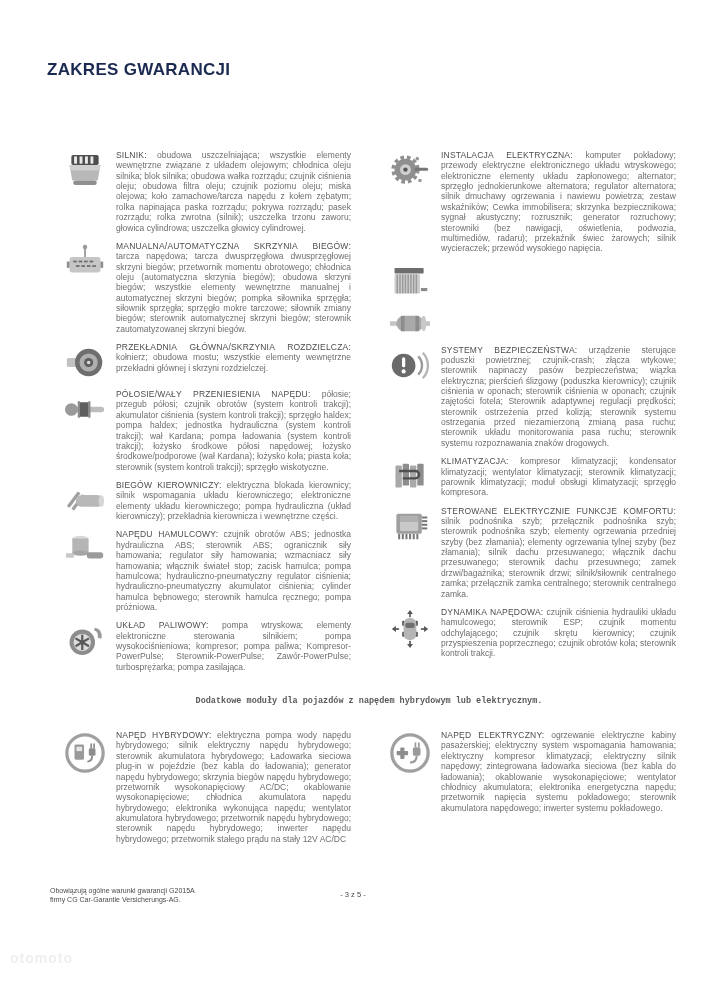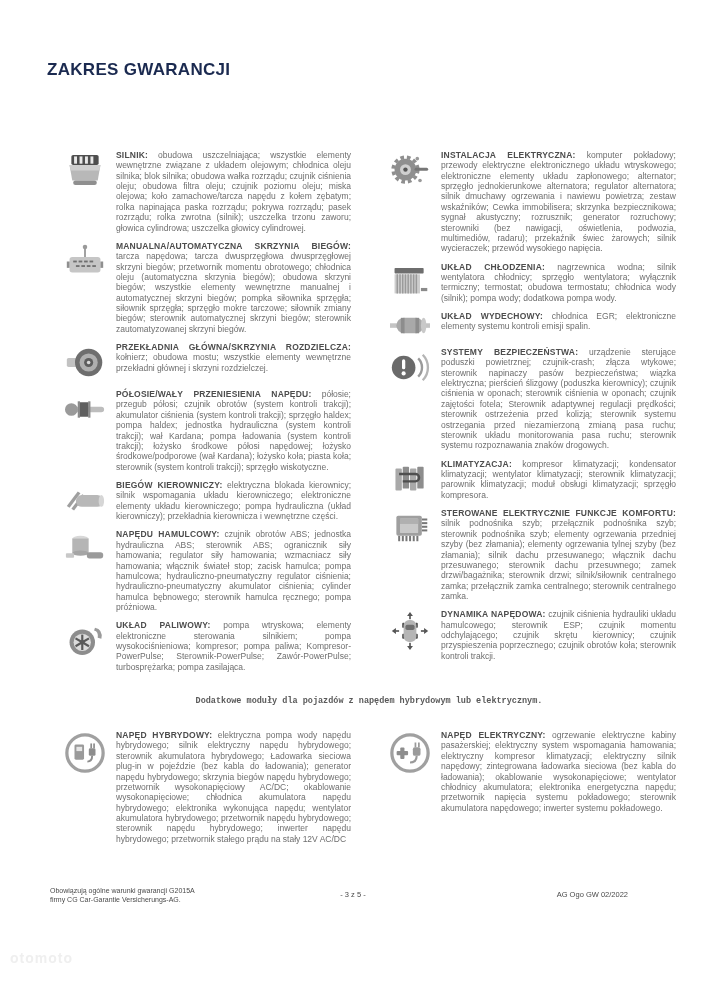--- a/index.html
+++ b/index.html
@@ -14,21 +14,21 @@
   }
   .content { position:absolute; left:62px; top:150px; width:614px; }
   .columns { display:flex; gap:36px; }
   .col { width:289px; display:flex; flex-direction:column; }
   .section { display:flex; gap:9px; margin-bottom:8px; }
   .icon-box { width:45px; flex:0 0 45px; display:flex; justify-content:center; align-items:flex-start; padding-top:2px; }
   .sec-text {
     margin:0; font-size:8.5px; line-height:1.22; color:#6e6e6e;
     text-align:justify; flex:1;
   }
-  .sec-title { font-weight:bold; color:#4d4d4d; letter-spacing:0.2px; }
+  .sec-title { font-weight:normal; color:#4d4d4d; letter-spacing:0.2px; }
   .divider-note {
     text-align:center; font-size:8.5px; font-weight:bold; color:#5a5a5a;
     margin:16px 0 24px 0;
     font-family:Liberation Mono, monospace;
   }
   .footer {
     position:absolute; top:886px; left:50px; width:606px;
     display:grid; grid-template-columns:230px 1fr 230px; align-items:start;
     font-size:7px; color:#4a4a4a; line-height:1.3;
   }
@@ -221,41 +221,33 @@
                   <line x1="14" y1="11" x2="14" y2="32"></line>
                   <line x1="17" y1="11" x2="17" y2="32"></line>
                   <line x1="20" y1="11" x2="20" y2="32"></line>
                   <line x1="23" y1="11" x2="23" y2="32"></line>
                   <line x1="26" y1="11" x2="26" y2="32"></line>
                   <line x1="29" y1="11" x2="29" y2="32"></line>
                 </g>
               <rect x="34" y="26" width="7" height="3.5" fill="#8a8a8a"></rect>
             </svg>
           </div>
-          <p class="sec-text">
-            <span class="sec-title">UKŁAD CHŁODZENIA:</span>
-            <span class="sec-body">nagrzewnica wodna; silnik wentylatora chłodnicy; sprzęgło wentylatora; wyłącznik termiczny; termostat; obudowa termostatu; chłodnica wody (silnik); pompa wody; dodatkowa pompa wody.</span>
-          </p>
         </div>
 
         <div class="section">
           <div class="icon-box">
             <svg width="40" height="26" viewBox="0 0 44 28">
               <rect x="0" y="11" width="9" height="5" fill="#c4c4c4"></rect>
               <rect x="35" y="11" width="9" height="5" fill="#c4c4c4"></rect>
               <rect x="7" y="5" width="30" height="17" rx="8.5" fill="#a9a9a9"></rect>
               <rect x="12" y="5" width="4" height="17" fill="#8d8d8d"></rect>
                 <rect x="28" y="5" width="4" height="17" fill="#8d8d8d"></rect>
               <ellipse cx="37" cy="13.5" rx="3" ry="8.5" fill="#c9c9c9"></ellipse>
             </svg>
           </div>
-          <p class="sec-text">
-            <span class="sec-title">UKŁAD WYDECHOWY:</span>
-            <span class="sec-body">chłodnica EGR; elektroniczne elementy systemu kontroli emisji spalin.</span>
-          </p>
         </div>
 
         <div class="section">
           <div class="icon-box">
             <svg width="40" height="37" viewBox="0 0 44 40">
               <circle cx="15" cy="20" r="13" fill="#6a6a6a"></circle>
               <rect x="13.2" y="11" width="3.6" height="11" rx="1.8" fill="#ffffff"></rect>
               <circle cx="15" cy="26.5" r="2.3" fill="#ffffff"></circle>
               <path d="M31 10a14 14 0 0 1 0 20" fill="none" stroke="#9a9a9a" stroke-width="2.6"></path>
               <path d="M36 6a20 20 0 0 1 0 28" fill="none" stroke="#b5b5b5" stroke-width="2.6"></path>
@@ -387,18 +379,17 @@
 
     </div>
   </div>
 
   <div class="footer">
     <div class="footer-left">
       <div>Obowiązują ogólne warunki gwarancji G2015A</div>
       <div>firmy CG Car-Garantie Versicherungs-AG.</div>
     </div>
     <div class="footer-center">- 3 z 5 -</div>
-    <div class="footer-right">AG  Ogo  GW  02/2022</div>
   </div>
 
   <div class="watermark">otomoto</div>
 
 </div>
 
 </body></html>

